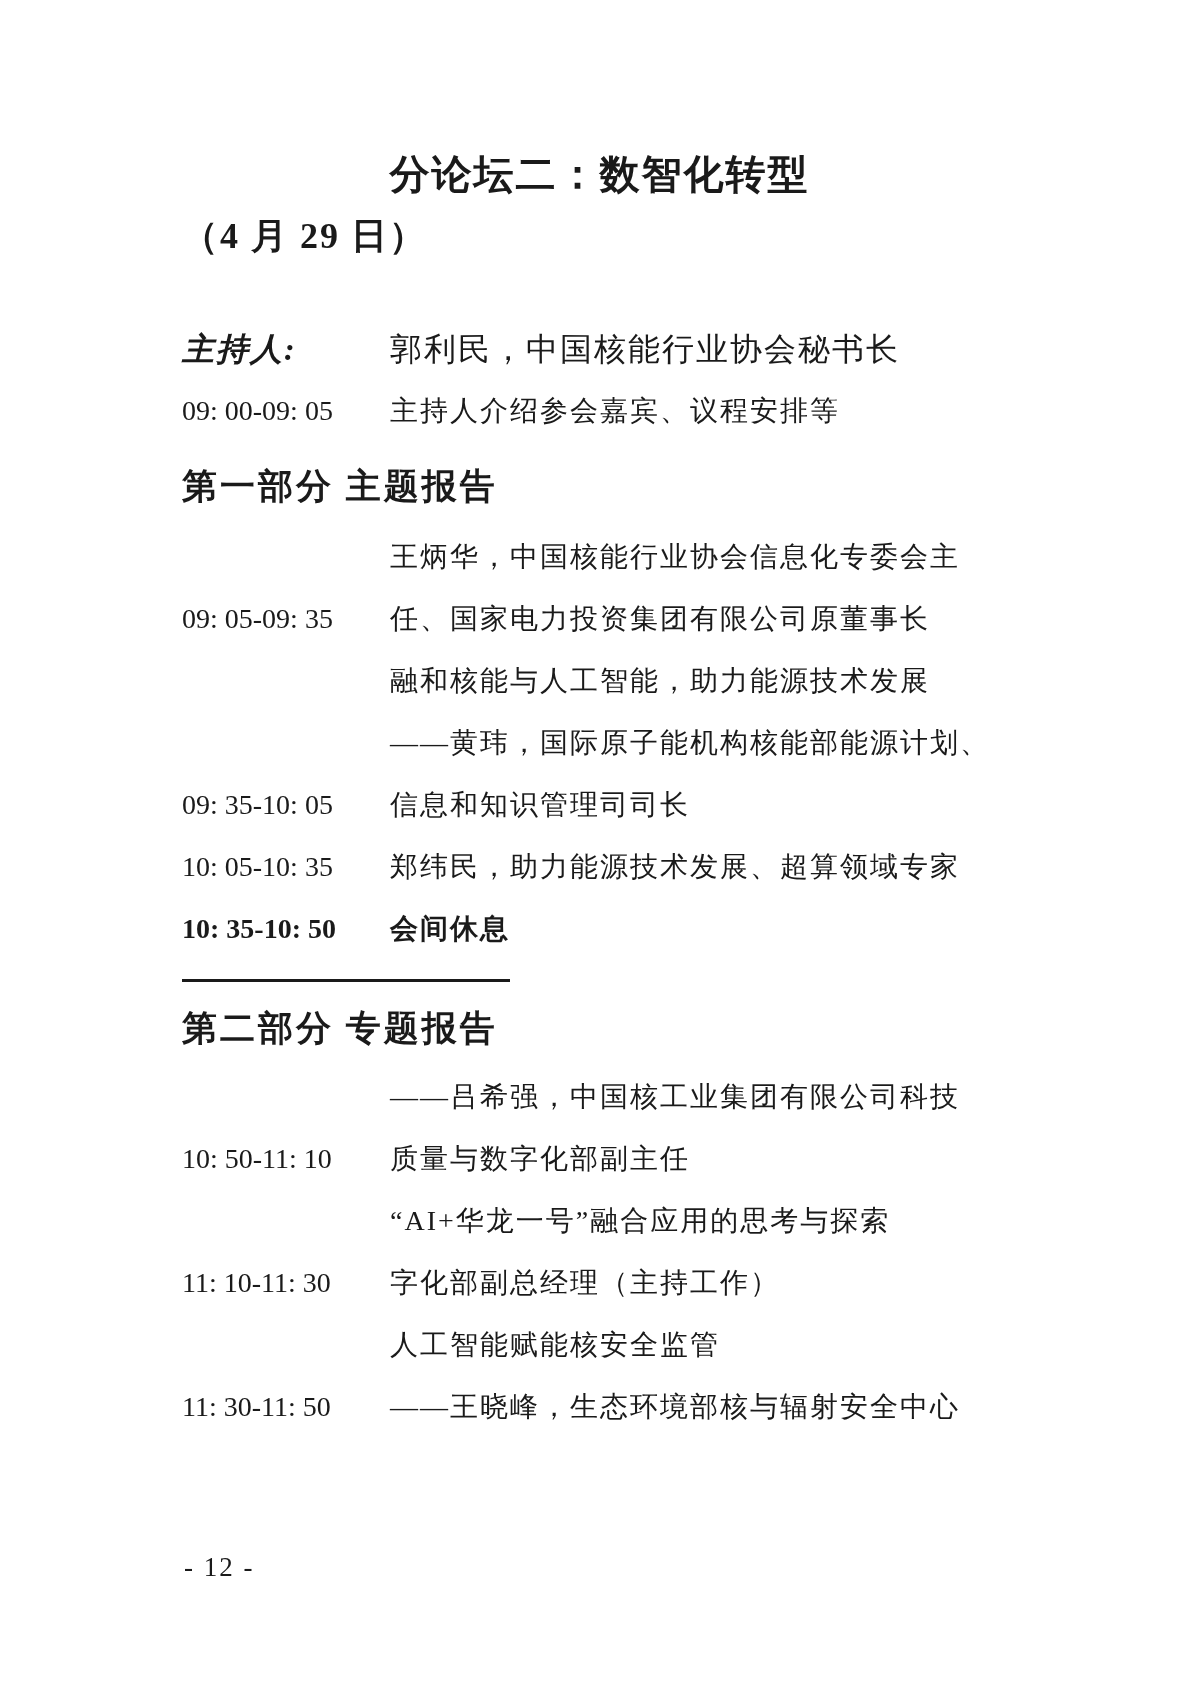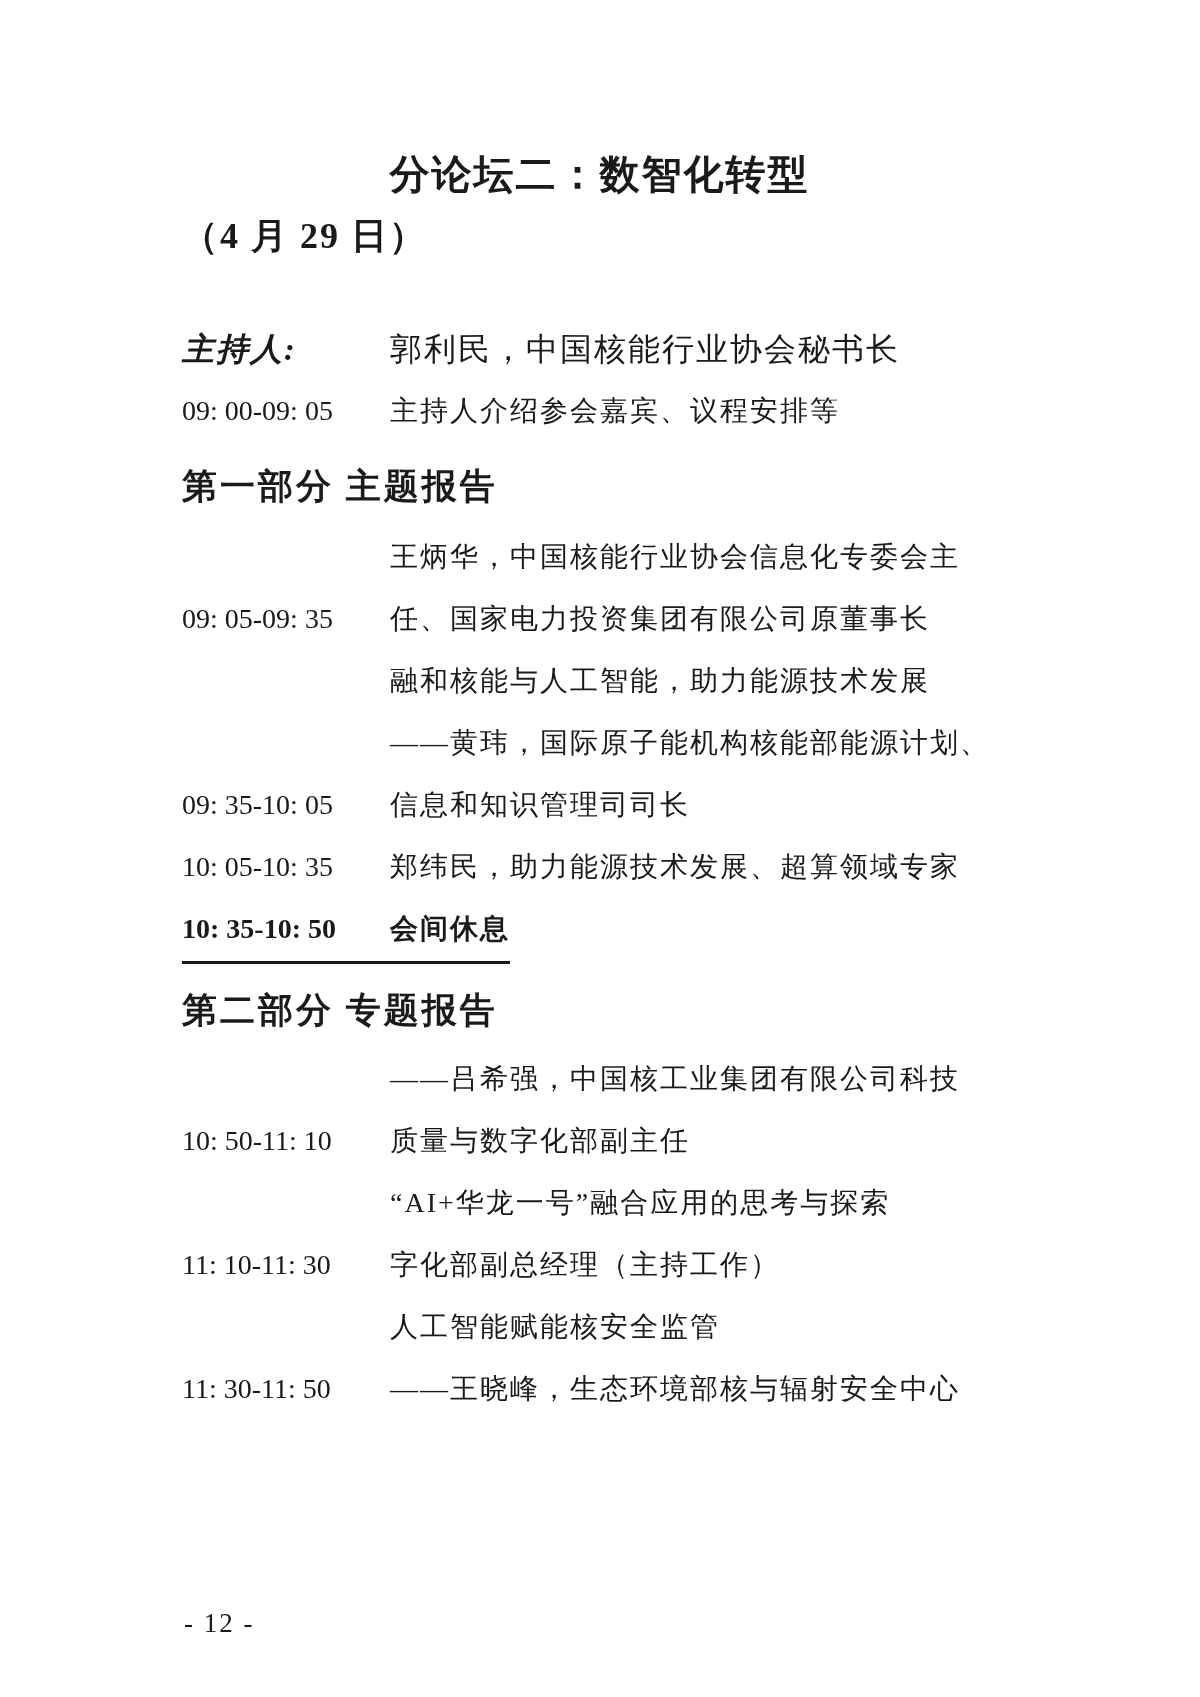--- a/index.html
+++ b/index.html
@@ -82,31 +82,31 @@
     letter-spacing: 3px;
   }
   .section-heading.second {
     margin-top: 16px;
     margin-bottom: 6px;
   }
   .break-wrap {
     display: inline-flex;
     width: fit-content;
     border-bottom: 3px solid #1a1a1a;
-    padding-bottom: 1px;
+    padding-bottom: 19px;
     font-weight: bold;
   }
   .break-wrap .time,
   .break-wrap .line {
     font-weight: bold;
   }
   .page-number {
     position: absolute;
     left: 184px;
-    top: 1608px;
+    top: 1552px;
     font-size: 27px;
     letter-spacing: 2px;
     white-space: pre;
   }
 </style>
 </head>
 <body>
 
 <div class="page">
   <div class="main">

